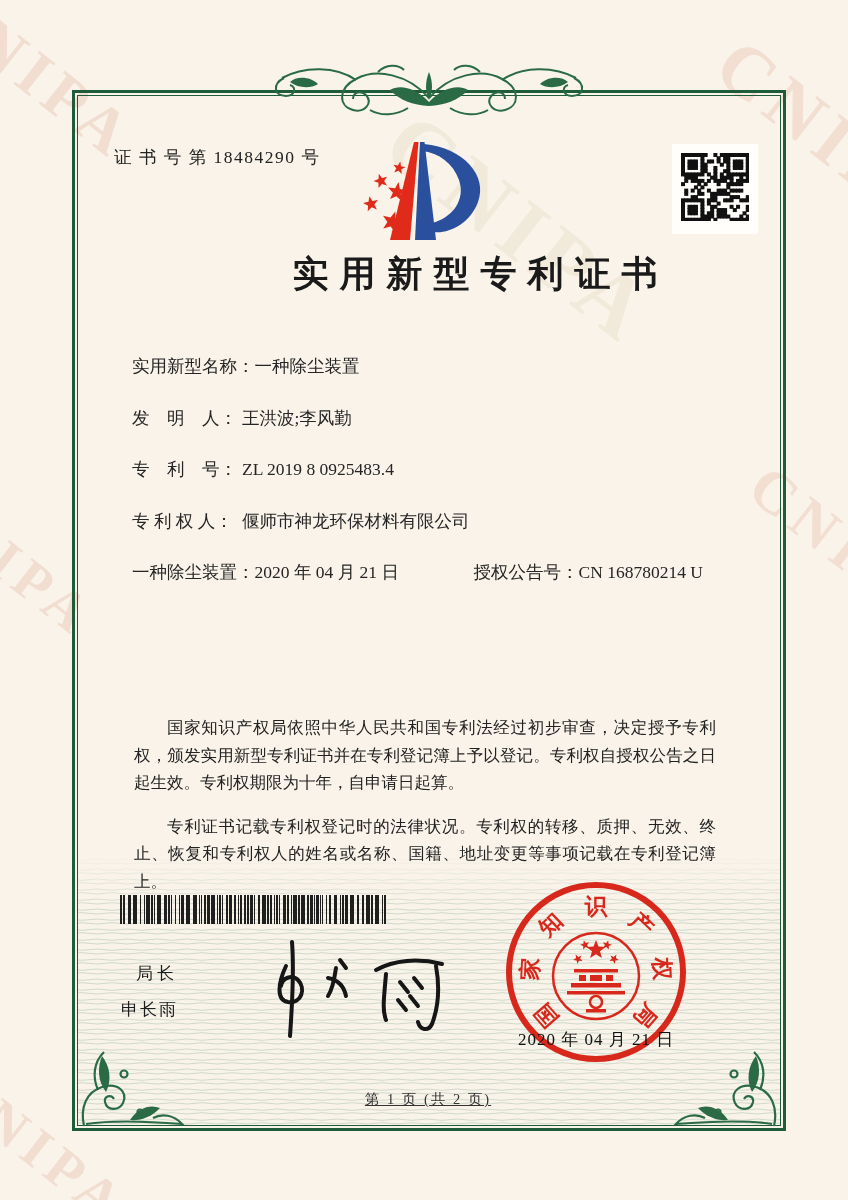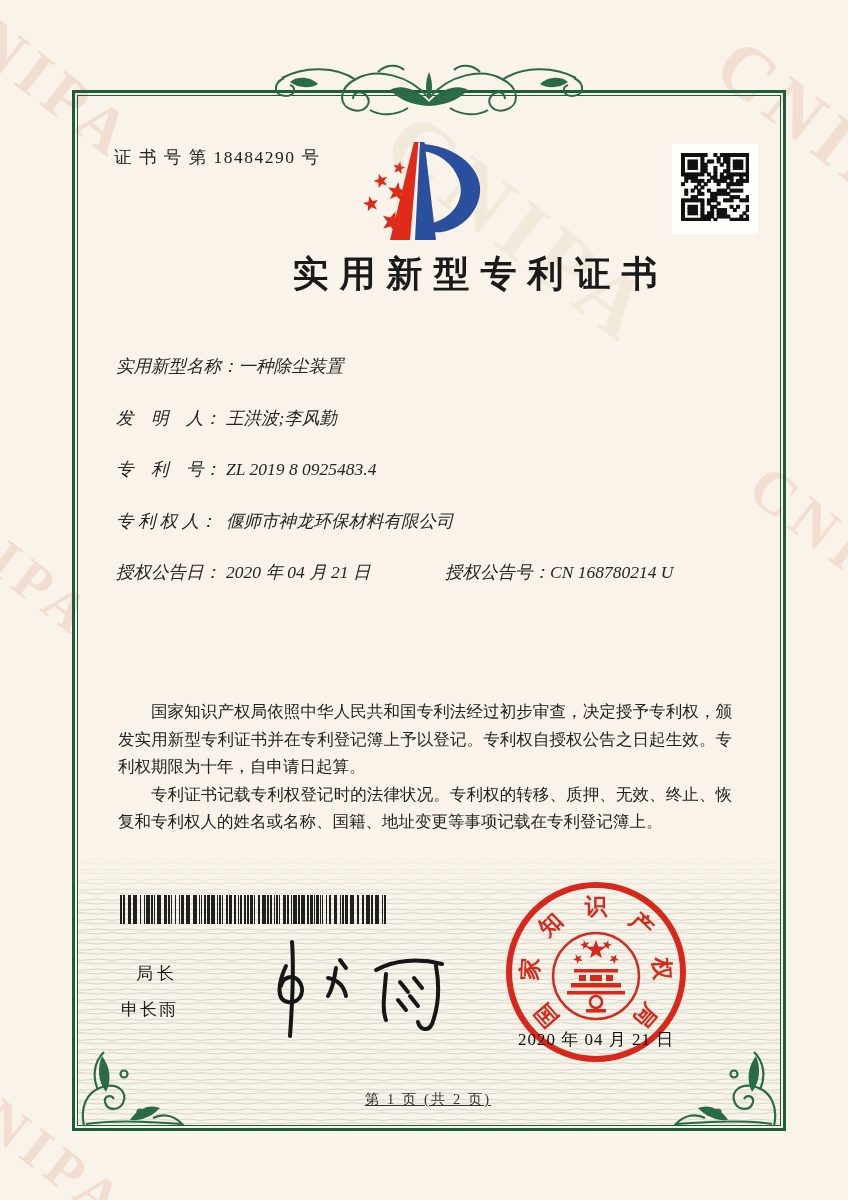--- a/index.html
+++ b/index.html
@@ -23,27 +23,27 @@
   .frame-inner{position:absolute;inset:2px;border:1px solid #1e5c3a;}
   .topOrn{position:absolute;left:258px;top:58px;width:342px;height:68px;z-index:4;}
   .cornerL{position:absolute;left:78px;top:1050px;width:112px;height:78px;z-index:4;}
   .cornerR{position:absolute;left:668px;top:1050px;width:112px;height:78px;z-index:4;transform:scaleX(-1);}
   
   .certno{position:absolute;left:114px;top:145px;font-size:17.5px;letter-spacing:1.5px;color:#222;z-index:4;}
   .logo{position:absolute;left:352px;top:136px;width:146px;height:120px;z-index:4;}
   .qrbox{position:absolute;left:672px;top:144px;background:#fffefb;padding:9px;z-index:4;}
   .title{position:absolute;left:72px;top:250px;width:712px;text-align:center;font-size:36px;font-weight:bold;
          letter-spacing:11px;text-indent:11px;color:#1a1a1a;z-index:4;padding-left:47px;}
-  .rows{position:absolute;left:116px;top:354px;z-index:4;font-style:italic;}
+  .rows{position:absolute;left:132px;top:354px;z-index:4;}
   .row{height:51.5px;font-size:17.5px;color:#252525;white-space:nowrap;}
   .row .lbl{display:inline-block;min-width:110px;}
   .row .valw{display:inline-block;width:219px;}
   .body-text{position:absolute;left:118px;top:698px;width:614px;font-size:16.5px;line-height:27.5px;
              color:#222;text-align:justify;z-index:4;}
-  .body-text p{margin:0;text-indent:2em;}
+  .body-text p{margin:16px;text-indent:2em;}
   .barcode{position:absolute;left:120px;top:895px;width:270px;height:29px;z-index:4;}
   .barcode i{position:absolute;top:0;bottom:0;background:#1f1f1f;}
   .post{position:absolute;left:136px;top:962px;font-size:17px;letter-spacing:4px;color:#1d1d1d;z-index:4;
         font-family:"Liberation Sans","DejaVu Sans",sans-serif;}
   .iname{position:absolute;left:121px;top:998px;font-size:17px;letter-spacing:2px;color:#1d1d1d;z-index:4;
         font-family:"Liberation Sans","DejaVu Sans",sans-serif;}
   .sig{position:absolute;left:248px;top:936px;width:215px;height:108px;z-index:4;}
   .seal{position:absolute;left:500px;top:876px;width:192px;height:192px;z-index:5;}
   .seal svg{width:100%;height:100%;}
   .ringch{fill:#d8281c;font-size:22.5px;font-weight:700;font-family:"Liberation Serif",serif;
@@ -427,21 +427,21 @@
     <div class="row">
       <span class="lbl">发　明　人：</span><span class="val">王洪波;李风勤</span>
     </div>
     <div class="row">
       <span class="lbl">专　利　号：</span><span class="val">ZL 2019 8 0925483.4</span>
     </div>
     <div class="row">
       <span class="lbl">专 利 权 人：</span><span class="val">偃师市神龙环保材料有限公司</span>
     </div>
     <div class="row">
-      <span class="lbl">授权公告日：</span><span class="valw">2020 年 04 月 21 日</span><span class="lbl2">授权公告号：</span><span class="val">CN 168780214 U</span>
+      <span class="lbl">一种除尘装置：</span><span class="valw">2020 年 04 月 21 日</span><span class="lbl2">授权公告号：</span><span class="val">CN 168780214 U</span>
     </div>
   </div>
 
   <div class="body-text">
     <p>国家知识产权局依照中华人民共和国专利法经过初步审查，决定授予专利权，颁发实用新型专利证书并在专利登记簿上予以登记。专利权自授权公告之日起生效。专利权期限为十年，自申请日起算。</p>
     <p>专利证书记载专利权登记时的法律状况。专利权的转移、质押、无效、终止、恢复和专利权人的姓名或名称、国籍、地址变更等事项记载在专利登记簿上。</p>
   </div>
 
   <div id="barcode" class="barcode">
       <i style="left: 0px; width: 2px;"></i>

